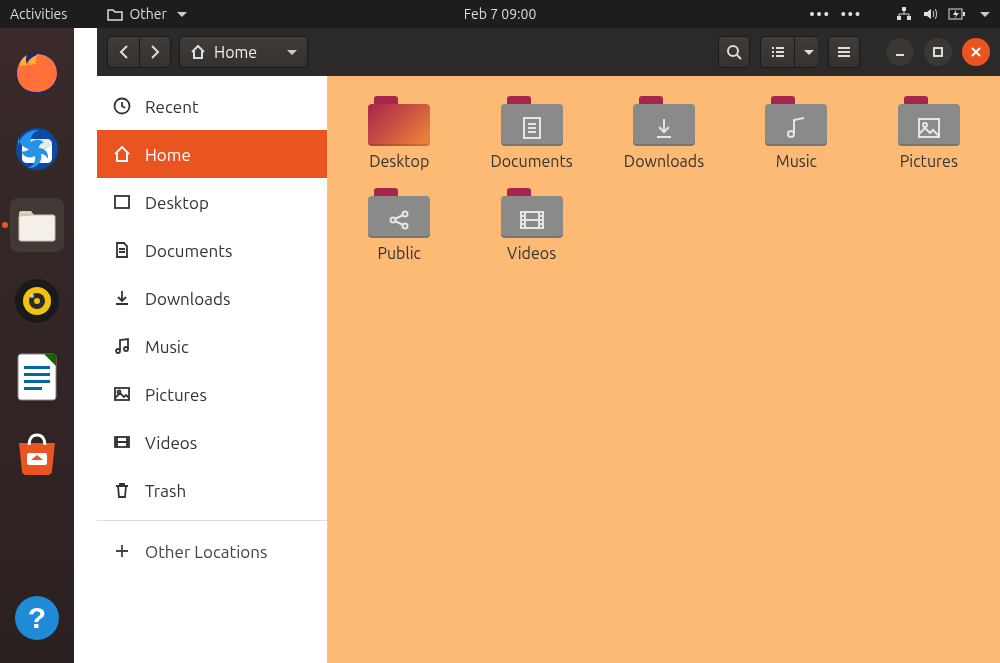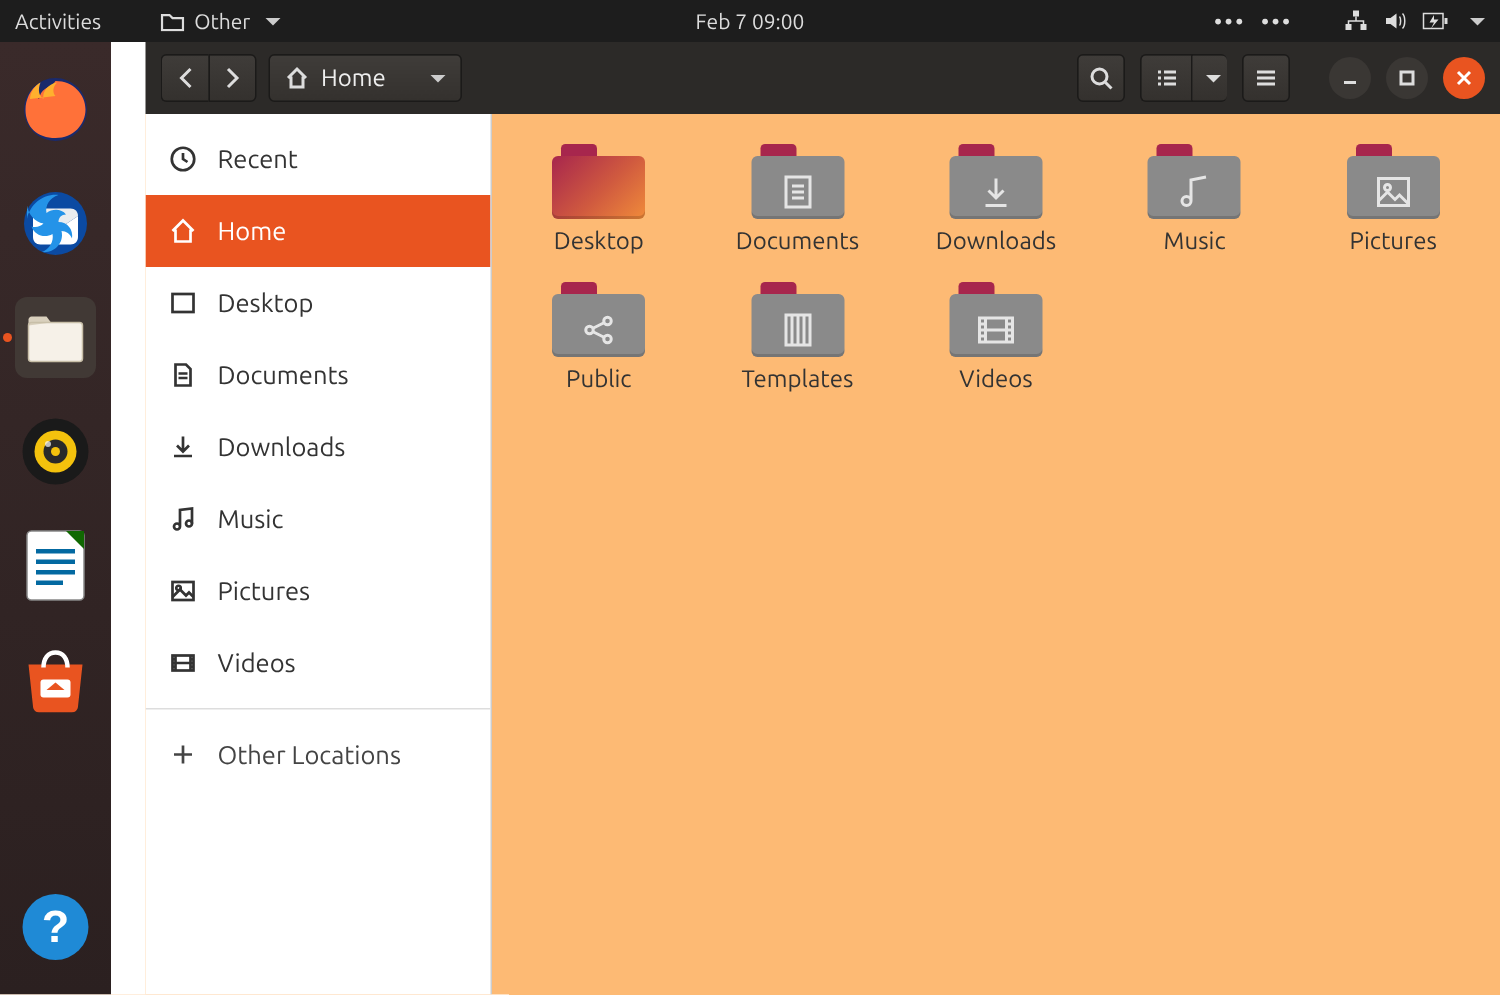--- a/index.html
+++ b/index.html
@@ -283,20 +283,26 @@
             </svg>
           <span>Pictures</span>
         </div>
         <div class="side-item">
           <svg>
               <rect x="2" y="4" width="14" height="10"></rect>
               <path d="M4 4v10M14 4v10M2 9h14M4 6.5h-2M4 11.5h-2M16 6.5h-2M16 11.5h-2"></path>
             </svg>
           <span>Videos</span>
         </div>
+        <div class="side-item">
+          <svg>
+              <path d="M3 5h12M5 5l1 11h6l1-11M7 5V3h4v2"></path>
+            </svg>
+          <span>Trash</span>
+        </div>
         <div class="side-sep"></div>
         <div class="side-item other">
           <svg>
               <path d="M9 3v12M3 9h12"></path>
             </svg>
           <span>Other Locations</span>
         </div>
       </div>
 
       <div class="content">
@@ -372,33 +378,20 @@
                   </svg>
                 </div>
     </div>
     <div class="label">Public</div>
             </div>
             <div class="file">
     <div class="foldericon">
       <div class="tab"></div>
                 <div class="body"></div>
                 <div class="glyph">
-                  <svg width="22" height="24">
-                    <rect x="3" y="2" width="16" height="20"></rect>
-                    <path d="M7 2v20M11 2v20M15 2v20"></path>
-                  </svg>
-                </div>
-    </div>
-    <div class="label">Templates</div>
-            </div>
-            <div class="file">
-    <div class="foldericon">
-      <div class="tab"></div>
-                <div class="body"></div>
-                <div class="glyph">
                   <svg width="26" height="20">
                     <rect x="2" y="2" width="22" height="16"></rect>
                     <path d="M6 2v16M20 2v16M2 10h22M6 6H2M6 14H2M24 6h-4M24 14h-4"></path>
                   </svg>
                 </div>
     </div>
     <div class="label">Videos</div>
             </div>
           </div>
       </div>

